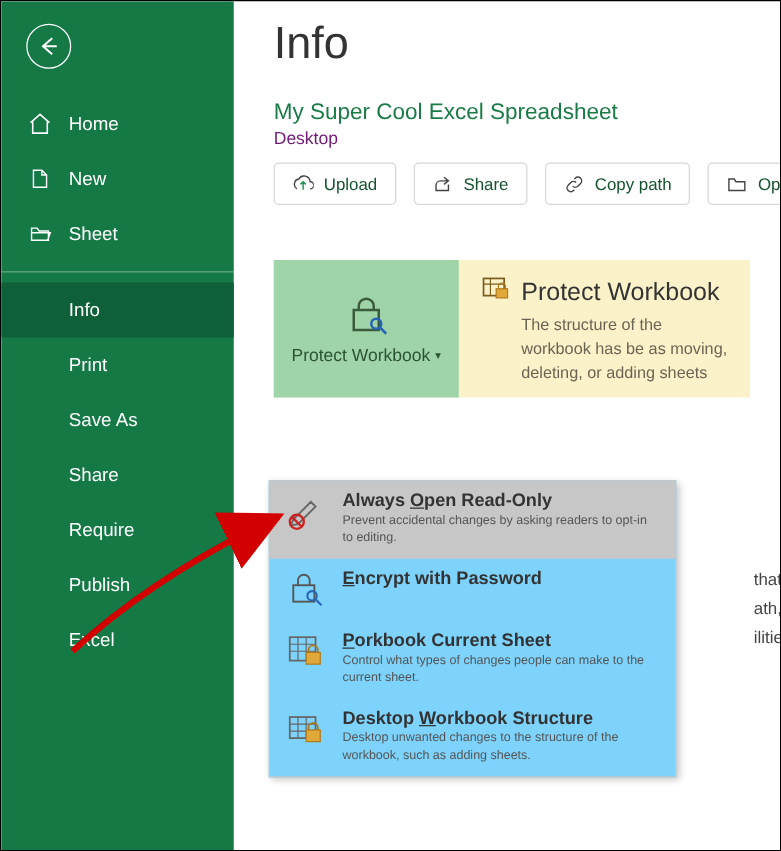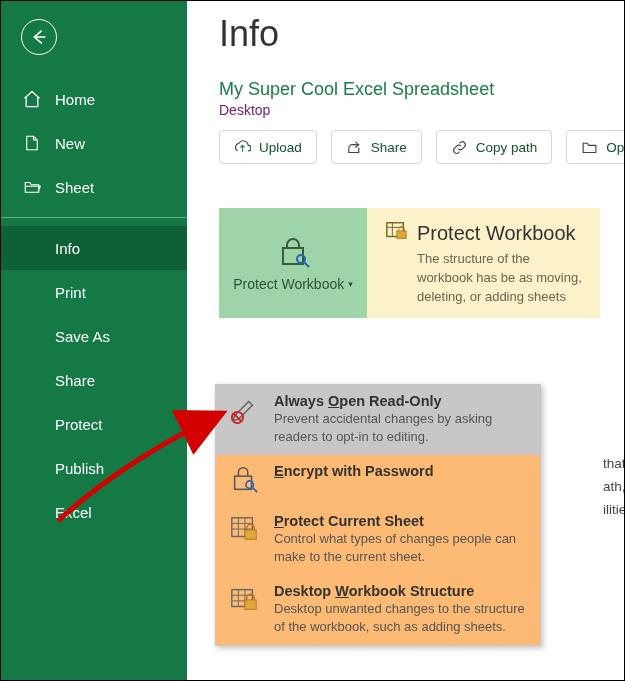--- a/index.html
+++ b/index.html
@@ -29,27 +29,27 @@
   .panel { margin-top:44px; display:flex; align-items:flex-start; position:relative; }
   .banner { background:#fbf2ca; display:flex; align-items:stretch; width:500px; height:110px; }
   .big-btn { width:148px; background:#9fd3a8; display:flex; flex-direction:column; align-items:center; justify-content:center; gap:6px; color:#2c5233; font-size:14px; }
   .big-btn .icon32 { width:36px; height:36px; }
   .big-btn .dd { display:flex; align-items:center; gap:4px; }
   .banner-body { flex:1; padding:12px 16px 0 18px; }
   .banner-title { display:flex; align-items:center; gap:10px; font-size:20px; color:#333; }
   .banner-desc { margin-top:3px; font-size:13px; color:#6c6453; padding-left:32px; line-height:1.45; }
 
   
-  .menu { position:absolute; left:214px; top:383px; width:326px; border:1px solid #c6c6c6; background:#fdba74; box-shadow:2px 2px 6px rgba(0,0,0,0.25); }
+  .menu { position:absolute; left:214px; top:383px; width:326px; border:1px solid #c6c6c6; background:#7dd3fc; box-shadow:2px 2px 6px rgba(0,0,0,0.25); }
   .menu-item { display:flex; align-items:flex-start; gap:14px; padding:8px 14px 10px 12px; cursor:pointer; }
   .menu-item.hover { background:#c7c7c7; }
   .menu-item .mi-icon { width:32px; height:32px; flex-shrink:0; display:flex; align-items:center; justify-content:center; }
   .menu-item .mi-body .mi-title { font-size:14.5px; font-weight:bold; color:#333; }
   .menu-item .mi-body .mi-title .ul { text-decoration:underline; }
-  .menu-item .mi-body .mi-desc { font-size:13px; color:#555; margin-top:1px; line-height:1.35; }
+  .menu-item .mi-body .mi-desc { font-size:10px; color:#555; margin-top:1px; line-height:1.35; }
 
   
   .side-cut { position:absolute; left:602px; top:452px; width:60px; font-size:13.5px; color:#444; line-height:1.7; white-space:nowrap; }
 
   
   .arrow-svg { position:absolute; left:42px; top:400px; width:200px; height:130px; pointer-events:none; }
 </style>
 </head>
 <body>
 
@@ -91,21 +91,21 @@
     <div class="nav-item noicon">
         <span>Print</span>
       </div>
     <div class="nav-item noicon">
         <span>Save As</span>
       </div>
     <div class="nav-item noicon">
         <span>Share</span>
       </div>
     <div class="nav-item noicon">
-        <span>Protect</span>
+        <span>Require</span>
       </div>
     <div class="nav-item noicon">
         <span>Publish</span>
       </div>
     <div class="nav-item noicon">
         <span>Excel</span>
       </div>
   </div>
 </div>
 
@@ -220,21 +220,21 @@
   <div class="menu-item">
     <span class="mi-icon">
       <svg width="30" height="30" viewBox="0 0 32 32">
           <rect x="3" y="4" width="22" height="20" fill="none" stroke="#666" stroke-width="1.5"></rect>
           <path d="M3 10h22M3 16h22M10 4v20M17 4v20" stroke="#666" stroke-width="1"></path>
           <rect x="17" y="17" width="12" height="10" fill="#e0a838" stroke="#b07818"></rect>
           <path d="M19 17v-2a4 4 0 0 1 8 0v2" fill="none" stroke="#b07818" stroke-width="1.5"></path>
         </svg>
     </span>
     <div class="mi-body">
-      <div class="mi-title"><span></span><span class="ul">P</span><span>rotect Current Sheet</span></div>
+      <div class="mi-title"><span></span><span class="ul">P</span><span>orkbook Current Sheet</span></div>
       <div class="mi-desc">Control what types of changes people can make to the current sheet.</div>
     </div>
   </div>
   <div class="menu-item">
     <span class="mi-icon">
       <svg width="30" height="30" viewBox="0 0 32 32">
           <rect x="3" y="6" width="22" height="18" fill="none" stroke="#666" stroke-width="1.5"></rect>
           <path d="M3 12h22M3 18h22M10 6v18M17 6v18" stroke="#666" stroke-width="1"></path>
           <rect x="17" y="17" width="12" height="10" fill="#e0a838" stroke="#b07818"></rect>
           <path d="M19 17v-2a4 4 0 0 1 8 0v2" fill="none" stroke="#b07818" stroke-width="1.5"></path>

